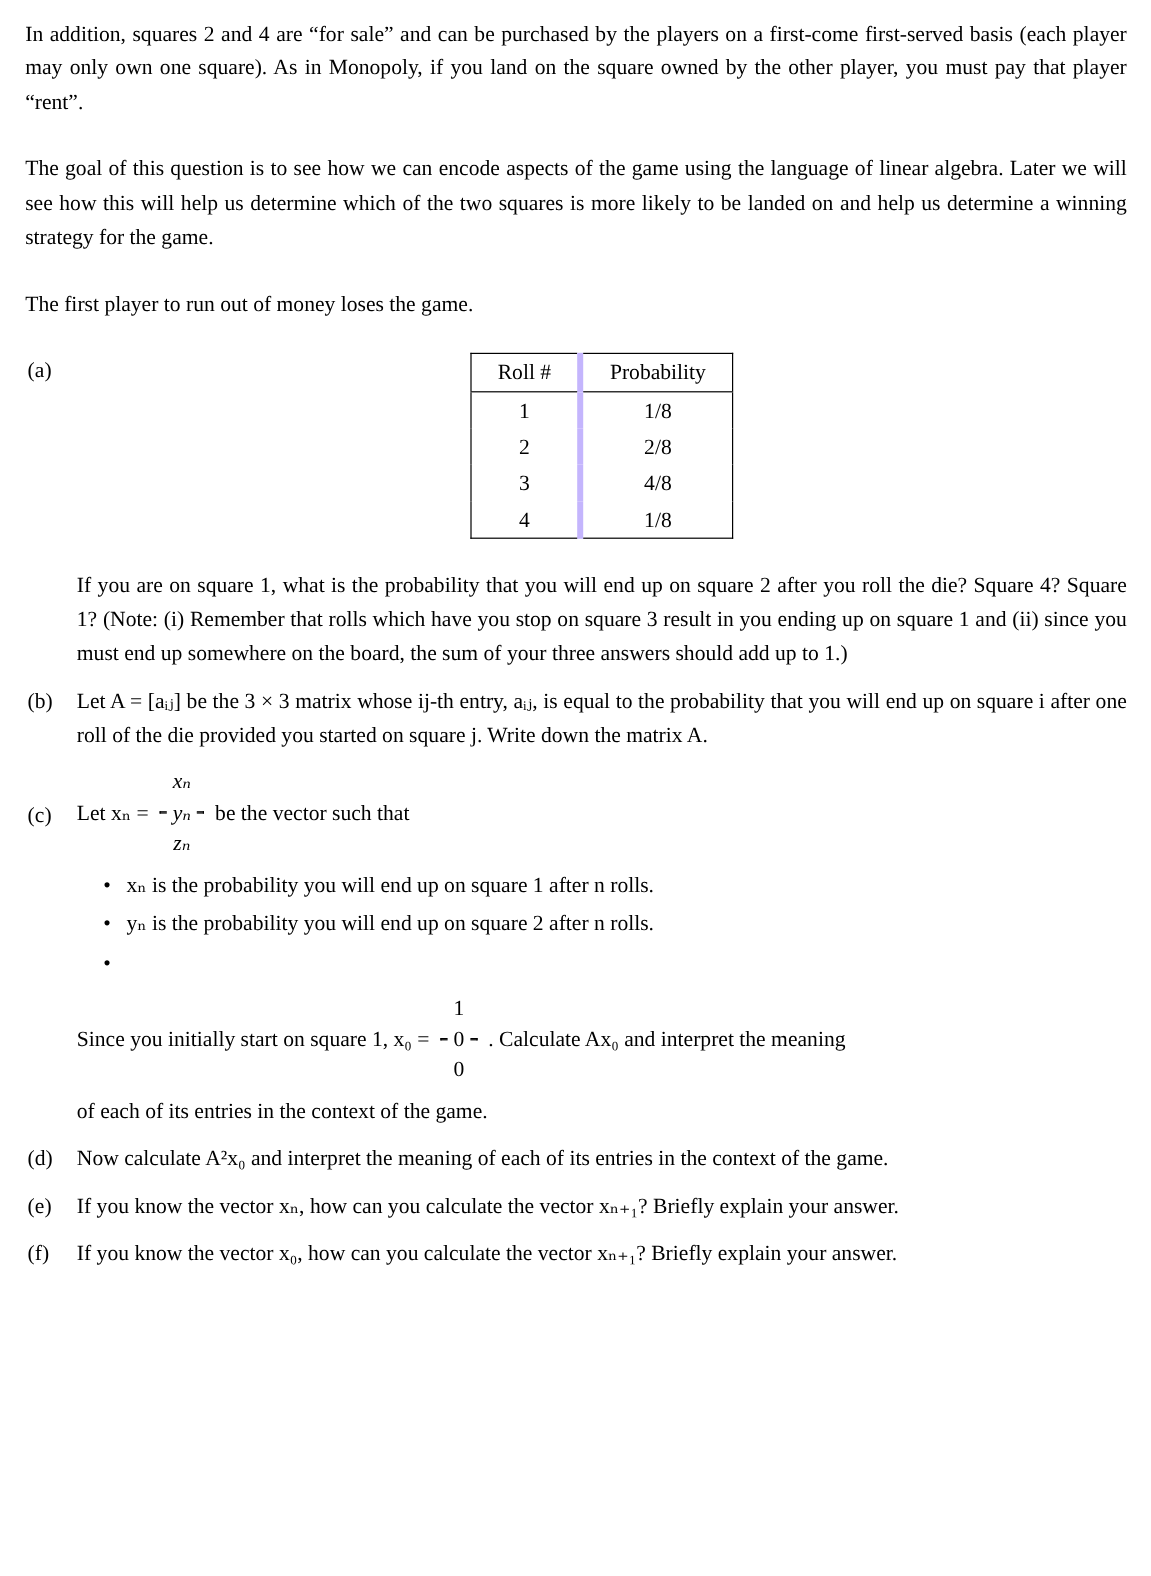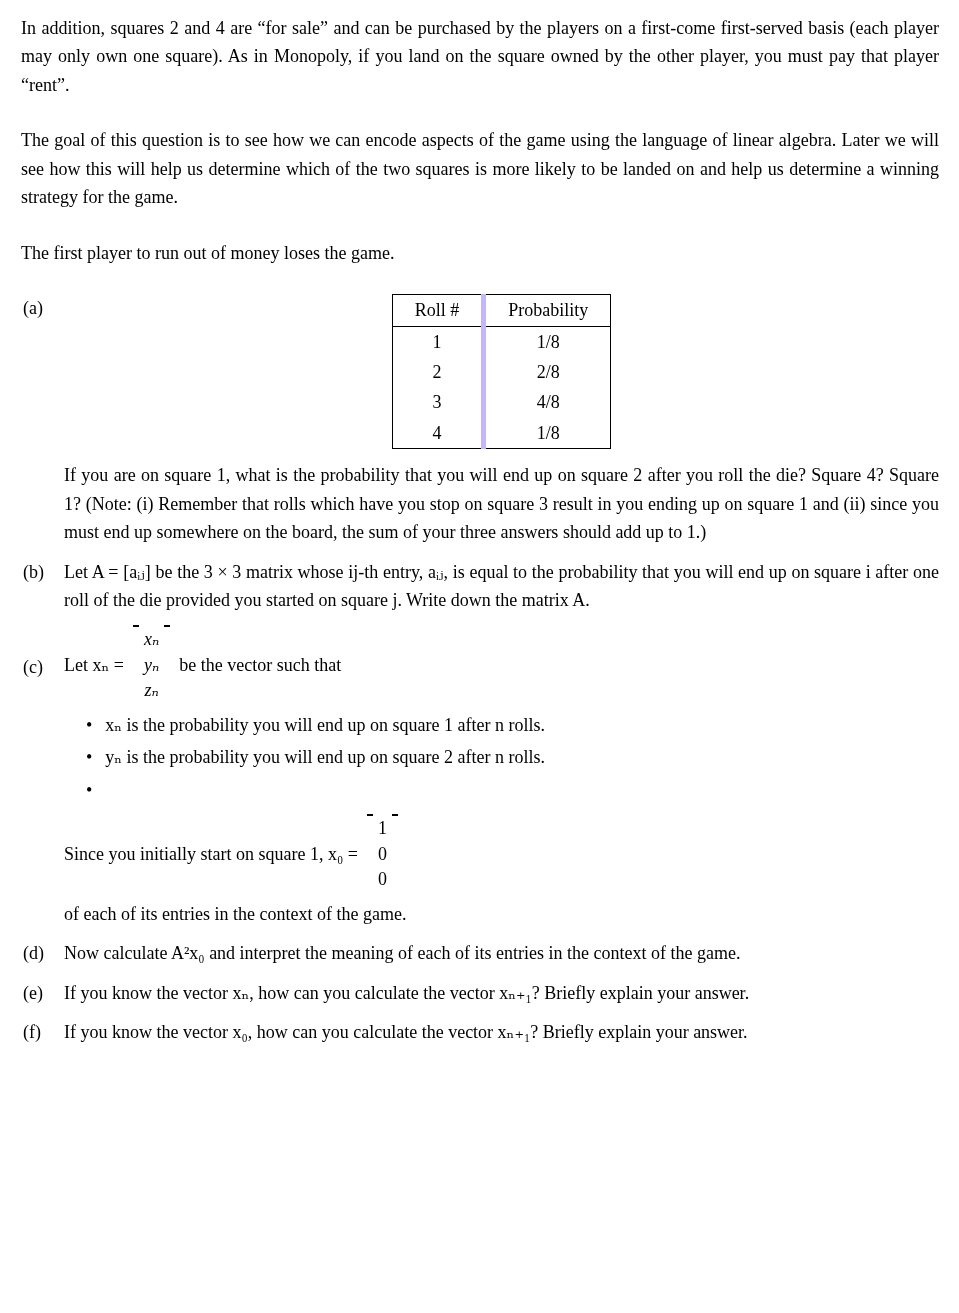--- a/index.html
+++ b/index.html
@@ -38,21 +38,21 @@
     left: 2px;
     top: 28px;
   }
   .itext {
     margin: 0;
     text-align: justify;
   }
   
   .prob-table {
     border-collapse: collapse;
-    margin: 9px auto 12px auto;
+    margin: 9px auto 24px auto;
     border: 1px solid #000;
   }
   .prob-table th, .prob-table td {
     font-weight: normal;
     text-align: center;
     padding: 1px 22px;
   }
   .prob-table th:nth-child(2), .prob-table td:nth-child(2) {
     border-left: 5px solid #c4b5fd;
   }
@@ -62,21 +62,21 @@
   
   .mathline {
     display: flex;
     align-items: center;
     gap: 9px;
     margin: 2px 0 6px 0;
     white-space: nowrap;
   }
   .matrix {
     display: inline-flex;
-    align-items: flex-start;
+    align-items: center;
   }
   .lb, .rb {
     width: 5px;
   }
   .lb {
     border-left: 1.4px solid #000;
     border-top: 1.4px solid #000;
     border-bottom: 1.4px solid #000;
   }
   .rb {
@@ -196,20 +196,21 @@
       <span>Since you initially start on square 1, x₀ =</span>
       <span class="matrix">
         <span class="lb"></span>
         <span class="col">
           <span class="mn">1</span>
           <span class="mn">0</span>
           <span class="mn">0</span>
         </span>
         <span class="rb"></span>
       </span>
+      <span>.  Calculate Ax₀ and interpret the meaning</span>
     </div>
 
     <p class="itext tight">of each of its entries in the context of the game.</p>
   </div>
 
   <div class="item">
     <span class="ilabel">(d)</span>
     <p class="itext">Now calculate A²x₀ and interpret the meaning of each of its entries in the context of the game.</p>
   </div>
 

